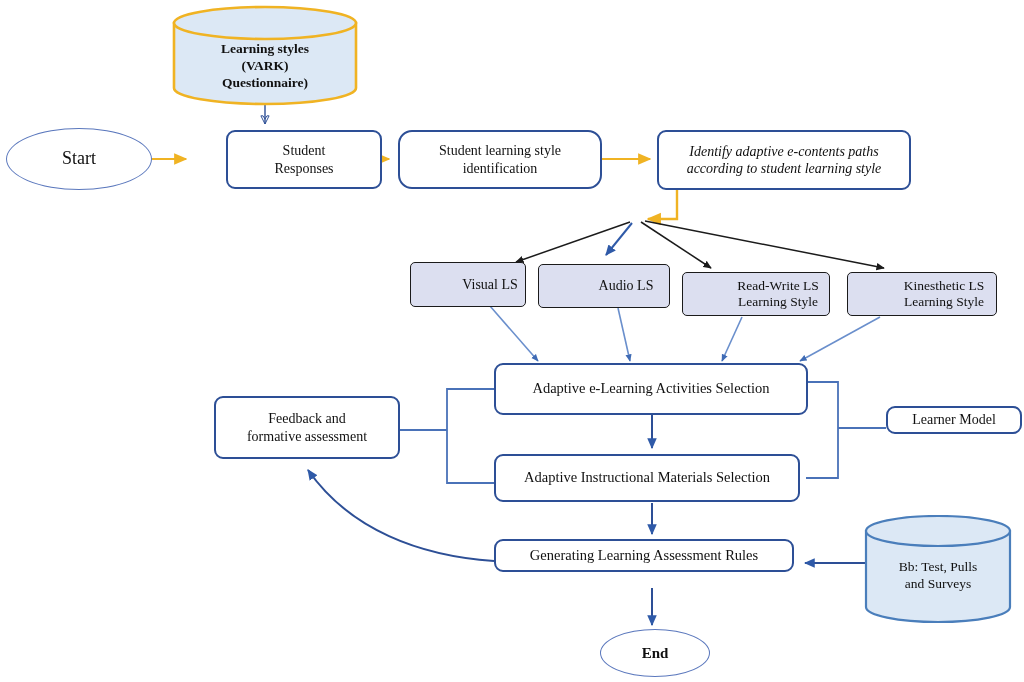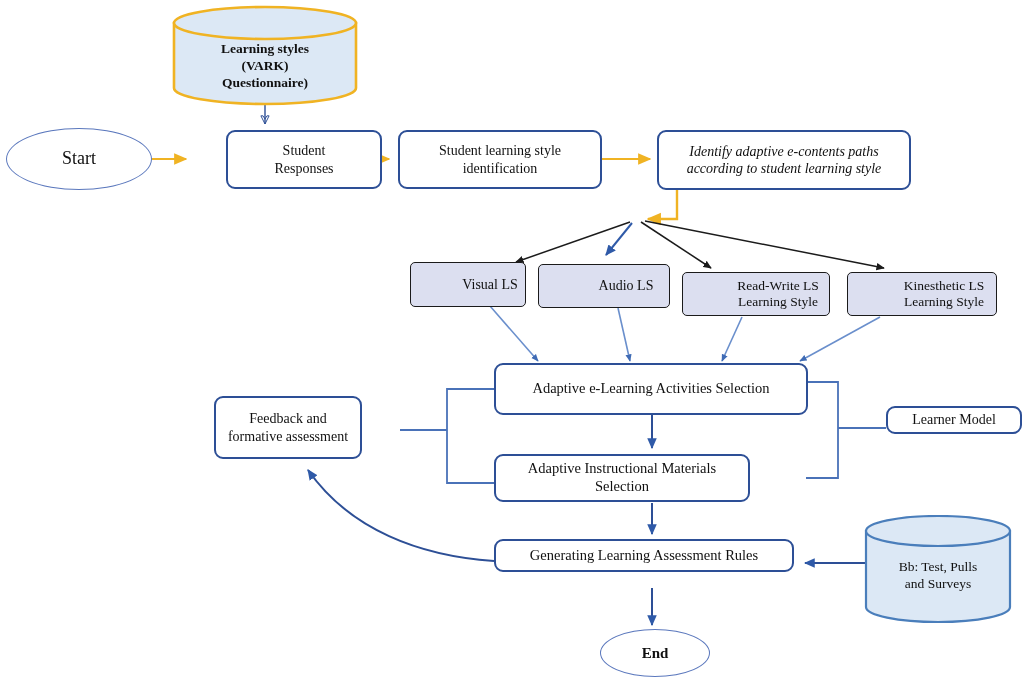--- a/index.html
+++ b/index.html
@@ -149,21 +149,21 @@
     <div class="cyl-label" style="top:36px; font-size:13.5px;">Learning styles
 (VARK)
 Questionnaire)</div>
   </div>
 
   <div class="node proc" style="left:194px; top:130px; width:156px; height:59px; font-size:14px;margin-left:32px;">
     <span class="txt">Student
 Responses</span>
   </div>
 
-  <div class="node proc" style="left:398px; top:130px; width:204px; height:59px; font-size:14px;">
+  <div class="node proc" style="left:398px; top:130px; width:204px; height:59px; font-size:14px;border-radius:14px;">
     <span class="txt">Student learning style
 identification</span>
   </div>
 
   <div class="node proc" style="left:657px; top:130px; width:254px; height:60px; font-size:14px;font-style:italic;">
     <span class="txt">Identify adaptive e-contents paths
 according to student learning style</span>
   </div>
 
   <div class="node ls-box" style="left:410px; top:262px; width:116px; height:45px; font-size:14px;">
@@ -181,25 +181,25 @@
 
   <div class="node ls-box" style="left:847px; top:272px; width:150px; height:44px; font-size:13.5px;">
     <span class="txt">Kinesthetic LS
 Learning Style</span>
   </div>
 
   <div class="node proc" style="left:494px; top:363px; width:314px; height:52px; font-size:14.5px;">
     <span class="txt">Adaptive e-Learning Activities Selection</span>
   </div>
 
-  <div class="node proc" style="left:494px; top:454px; width:256px; height:48px; font-size:14.5px;">
+  <div class="node proc" style="left:494px; top:454px; width:306px; height:48px; font-size:14.5px;">
     <span class="txt">Adaptive Instructional Materials Selection</span>
   </div>
 
-  <div class="node proc" style="left:214px; top:396px; width:148px; height:63px; font-size:14px;">
+  <div class="node proc" style="left:214px; top:396px; width:186px; height:63px; font-size:14px;">
     <span class="txt">Feedback and
 formative assessment</span>
   </div>
 
   <div class="node proc" style="left:886px; top:406px; width:136px; height:28px; font-size:14px;">
     <span class="txt">Learner Model</span>
   </div>
 
   <div class="node proc" style="left:494px; top:539px; width:300px; height:33px; font-size:14.5px;">
     <span class="txt">Generating Learning Assessment Rules</span>

